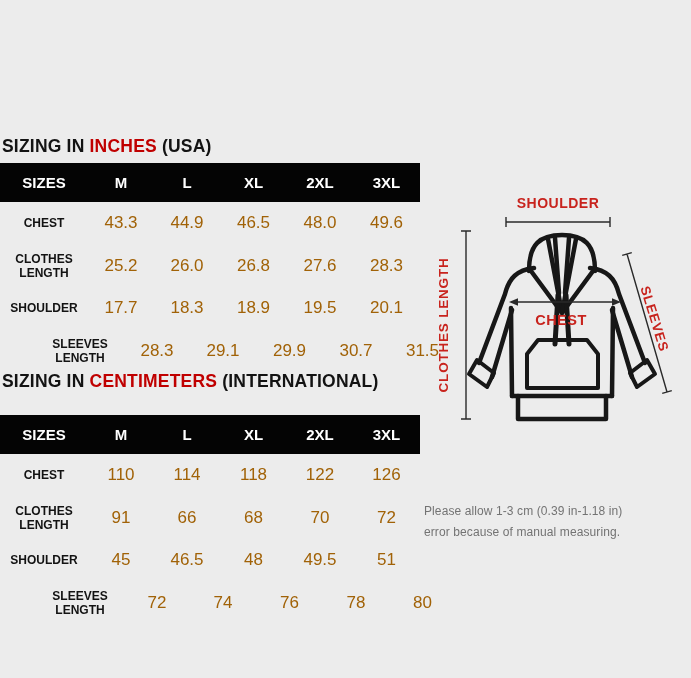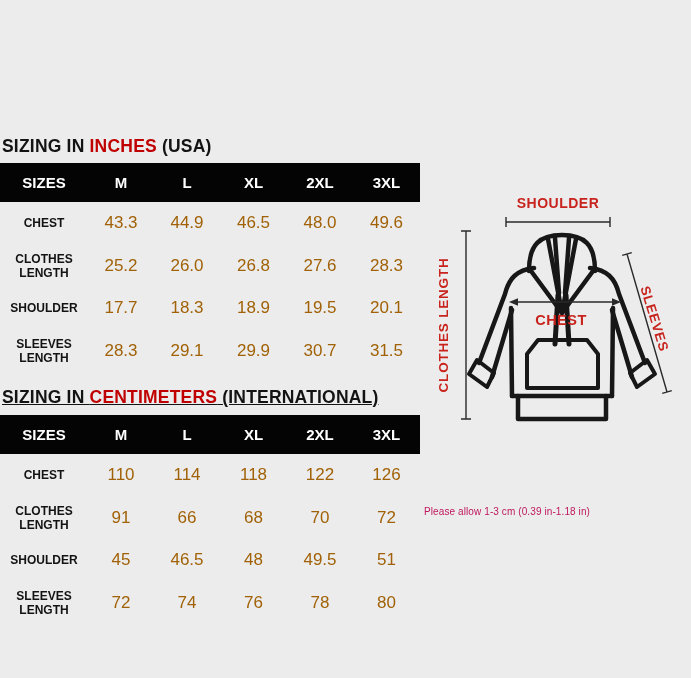--- a/index.html
+++ b/index.html
@@ -14,49 +14,49 @@
   .canvas{position:absolute;inset:0;width:691px;height:678px;margin-top:31px;}
 
   
   .section-title{
     position:absolute;left:2px;
     font-size:17.5px;font-weight:bold;color:#131313;
     letter-spacing:.2px;white-space:nowrap;
   }
   .section-title .hl{color:#c00000;}
   #title-inches{top:105px;}
-  #title-cm{top:356px;text-decoration:underline;}
+  #title-cm{top:340px;}
 
   
   .size-table{position:absolute;left:0;width:420px;}
   #table-inches{top:132px;}
   #table-cm{top:384px;}
   .t-row{
     display:grid;
     grid-template-columns:88px 66px 66px 67px 66px 67px;
     align-items:center;
   }
   .t-head{background:#040404;height:39px;}
   .t-head .cell{color:#ffffff;font-weight:bold;font-size:15px;}
   .cell{text-align:center;}
   .row-label{
     font-size:12px;font-weight:bold;color:#131313;
     line-height:14px;padding:0 4px;
   }
   .val{font-size:17px;color:#a16207;}
-  .r-h40{height:40px;} .r-h42{height:42px;} .r-h44{height:44px;} .r-h46{height:46px;}
+  .r-h40{height:40px;} .r-h42{height:42px;} .r-h44{height:44px;} .r-h46{height:46px;padding-left:36px;}
 
   
   #diagram{position:absolute;left:421px;top:150px;width:270px;height:260px;}
   .red-label{fill:#c8231d;font-family:"Liberation Sans",sans-serif;font-weight:bold;}
 
   
   #note{
     position:absolute;left:424px;top:470px;width:264px;
-    font-size:10px;line-height:21px;color:#be185d;
+    font-size:12px;line-height:21px;color:#737373;
     letter-spacing:.1px;
   }
 </style>
 </head>
 <body>
 
 <div class="canvas">
 
   <div class="section-title" id="title-inches">
     <span>SIZING IN </span><span class="hl">INCHES</span><span> (USA)</span>
@@ -192,15 +192,16 @@
     </g>
 
     <text class="red-label" x="137" y="27" font-size="14" text-anchor="middle" letter-spacing="0.5">SHOULDER</text>
     <text class="red-label" x="140" y="144" font-size="14.5" text-anchor="middle" letter-spacing="0.5">CHEST</text>
     <text class="red-label" font-size="13.5" text-anchor="middle" letter-spacing="0.8" transform="rotate(-90 22 144)" x="22" y="149">CLOTHES LENGTH</text>
     <text class="red-label" font-size="13.5" text-anchor="middle" letter-spacing="0.8" transform="rotate(73 233 138)" x="233" y="142">SLEEVES</text>
   </svg>
 
   <div id="note">
     <div>Please allow 1-3 cm (0.39 in-1.18 in)</div>
+    <div>error because of manual measuring.</div>
   </div>
 
 </div>
 
 </body></html>

